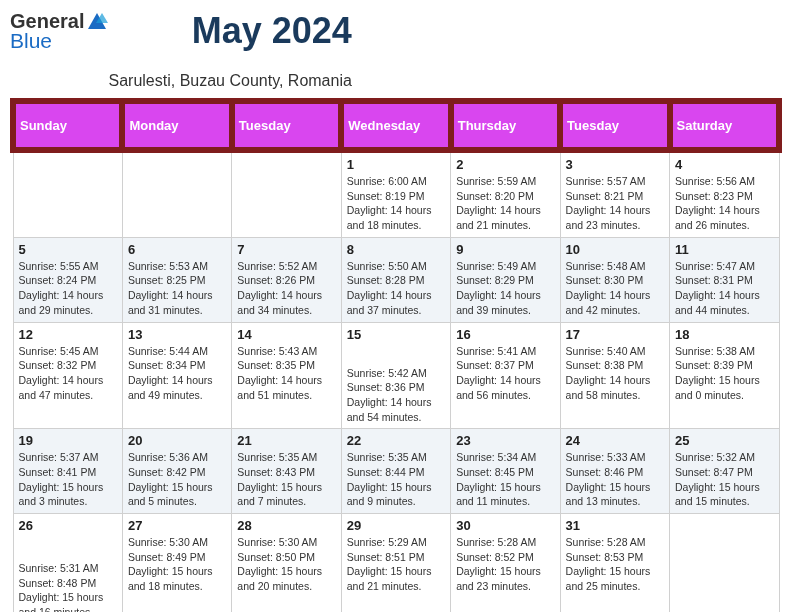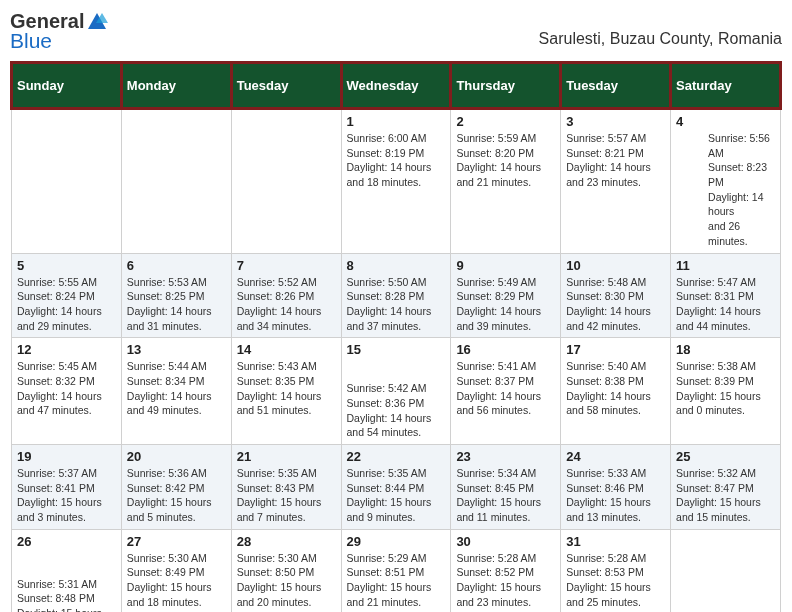--- a/index.html
+++ b/index.html
@@ -5,24 +5,23 @@
     * { box-sizing: border-box; margin: 0; padding: 0; }
     body {
       font-family: Arial, sans-serif;
       background: #fff;
       width: 792px;
       min-height: 612px;
       padding: 10px;
     }
     .header {
       display: flex;
-      justify-content: space-between;
+      justify-content: flex-start;
       align-items: flex-start;
       margin-bottom: 8px;
-      gap: 13px;
     }
     .logo {
       display: flex;
       flex-direction: column;
       align-items: flex-start;
     }
     .logo-text {
       display: flex;
       align-items: center;
     }
@@ -42,27 +41,27 @@
     .subtitle {
       font-size: 16px;
       color: #333;
       margin-top: 20px;
     }
     .calendar {
       width: 100%;
       border-collapse: collapse;
     }
     .calendar th {
-      background: #14532d;
+      background: #d946ef;
       color: #fff;
       font-size: 13px;
       font-weight: bold;
       padding: 14px 4px;
       text-align: left;
-      border: 3px solid #7f1d1d;
+      border: 6px solid #7f1d1d;
     }
     .calendar td {
       vertical-align: top;
       border: 1px solid #d0d0d0;
       padding: 4px 5px;
       width: 14.28%;
       min-height: 80px;
       background: #fff;
       font-size: 11px;
       color: #333;
@@ -94,20 +93,21 @@
     <div class="logo-text">
       <span style="font-size:20px;font-weight:bold;color:#333;">General</span>
       <svg class="logo-icon" viewBox="0 0 22 22">
         <polygon points="11,2 20,18 2,18" fill="#1a6bc4"></polygon>
         <polygon points="16,2 22,12 10,12" fill="#1a9cd8" opacity="0.7"></polygon>
       </svg>
     </div>
     <span style="font-size:21px;font-weight:normal;color:#1a6bc4;margin-top:-4px;">Blue</span>
   </div>
   <div class="title-block">
+    <div class="month-title">May 2024</div>
     <div class="subtitle">Sarulesti, Buzau County, Romania</div>
   </div>
 </div>
 
 <table class="calendar">
   <thead>
     <tr>
     <th>Sunday</th>
         <th>Monday</th>
         <th>Tuesday</th>
@@ -138,21 +138,21 @@
         </td>
         <td>
           <span class="day-num">3</span>
           <div class="day-info" style="white-space: pre-line;">Sunrise: 5:57 AM
 Sunset: 8:21 PM
 Daylight: 14 hours
 and 23 minutes.</div>
         </td>
         <td>
           <span class="day-num">4</span>
-          <div class="day-info" style="white-space: pre-line; margin-left: 32px;">Sunrise: 5:56 AM
+          <div class="day-info" style="white-space: pre-line;">Sunrise: 5:56 AM
 Sunset: 8:23 PM
 Daylight: 14 hours
 and 26 minutes.</div>
         </td>
       </tr>
       <tr>
         <td>
           <span class="day-num">5</span>
           <div class="day-info" style="white-space: pre-line;">Sunrise: 5:55 AM
 Sunset: 8:24 PM

